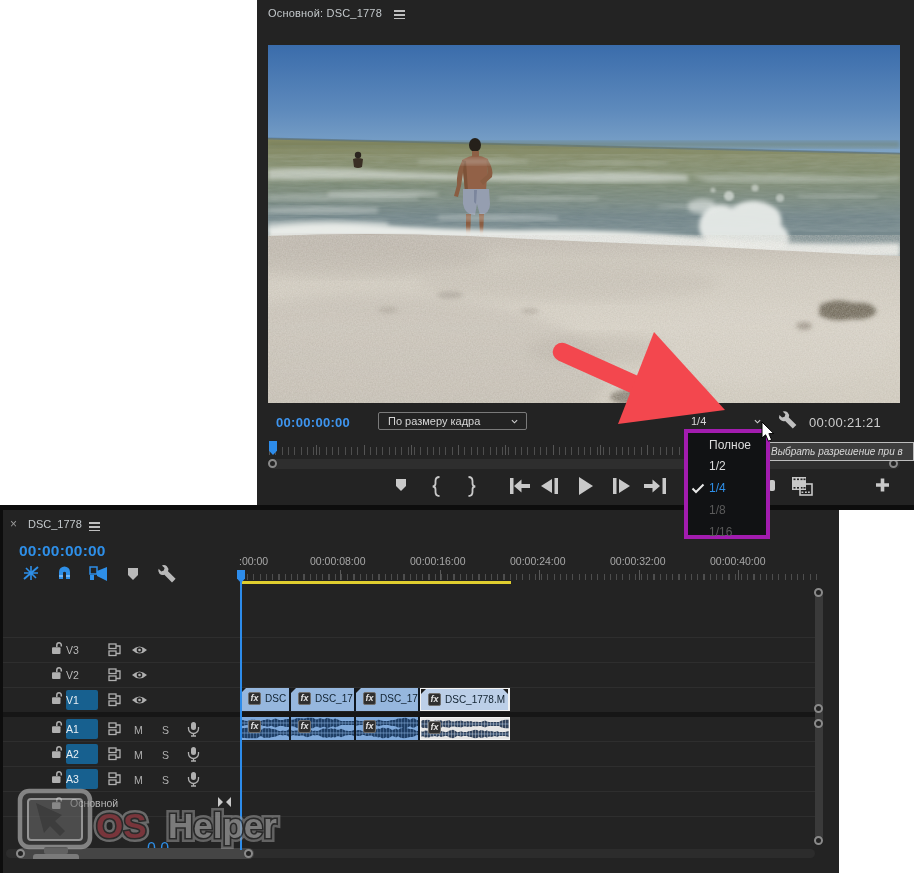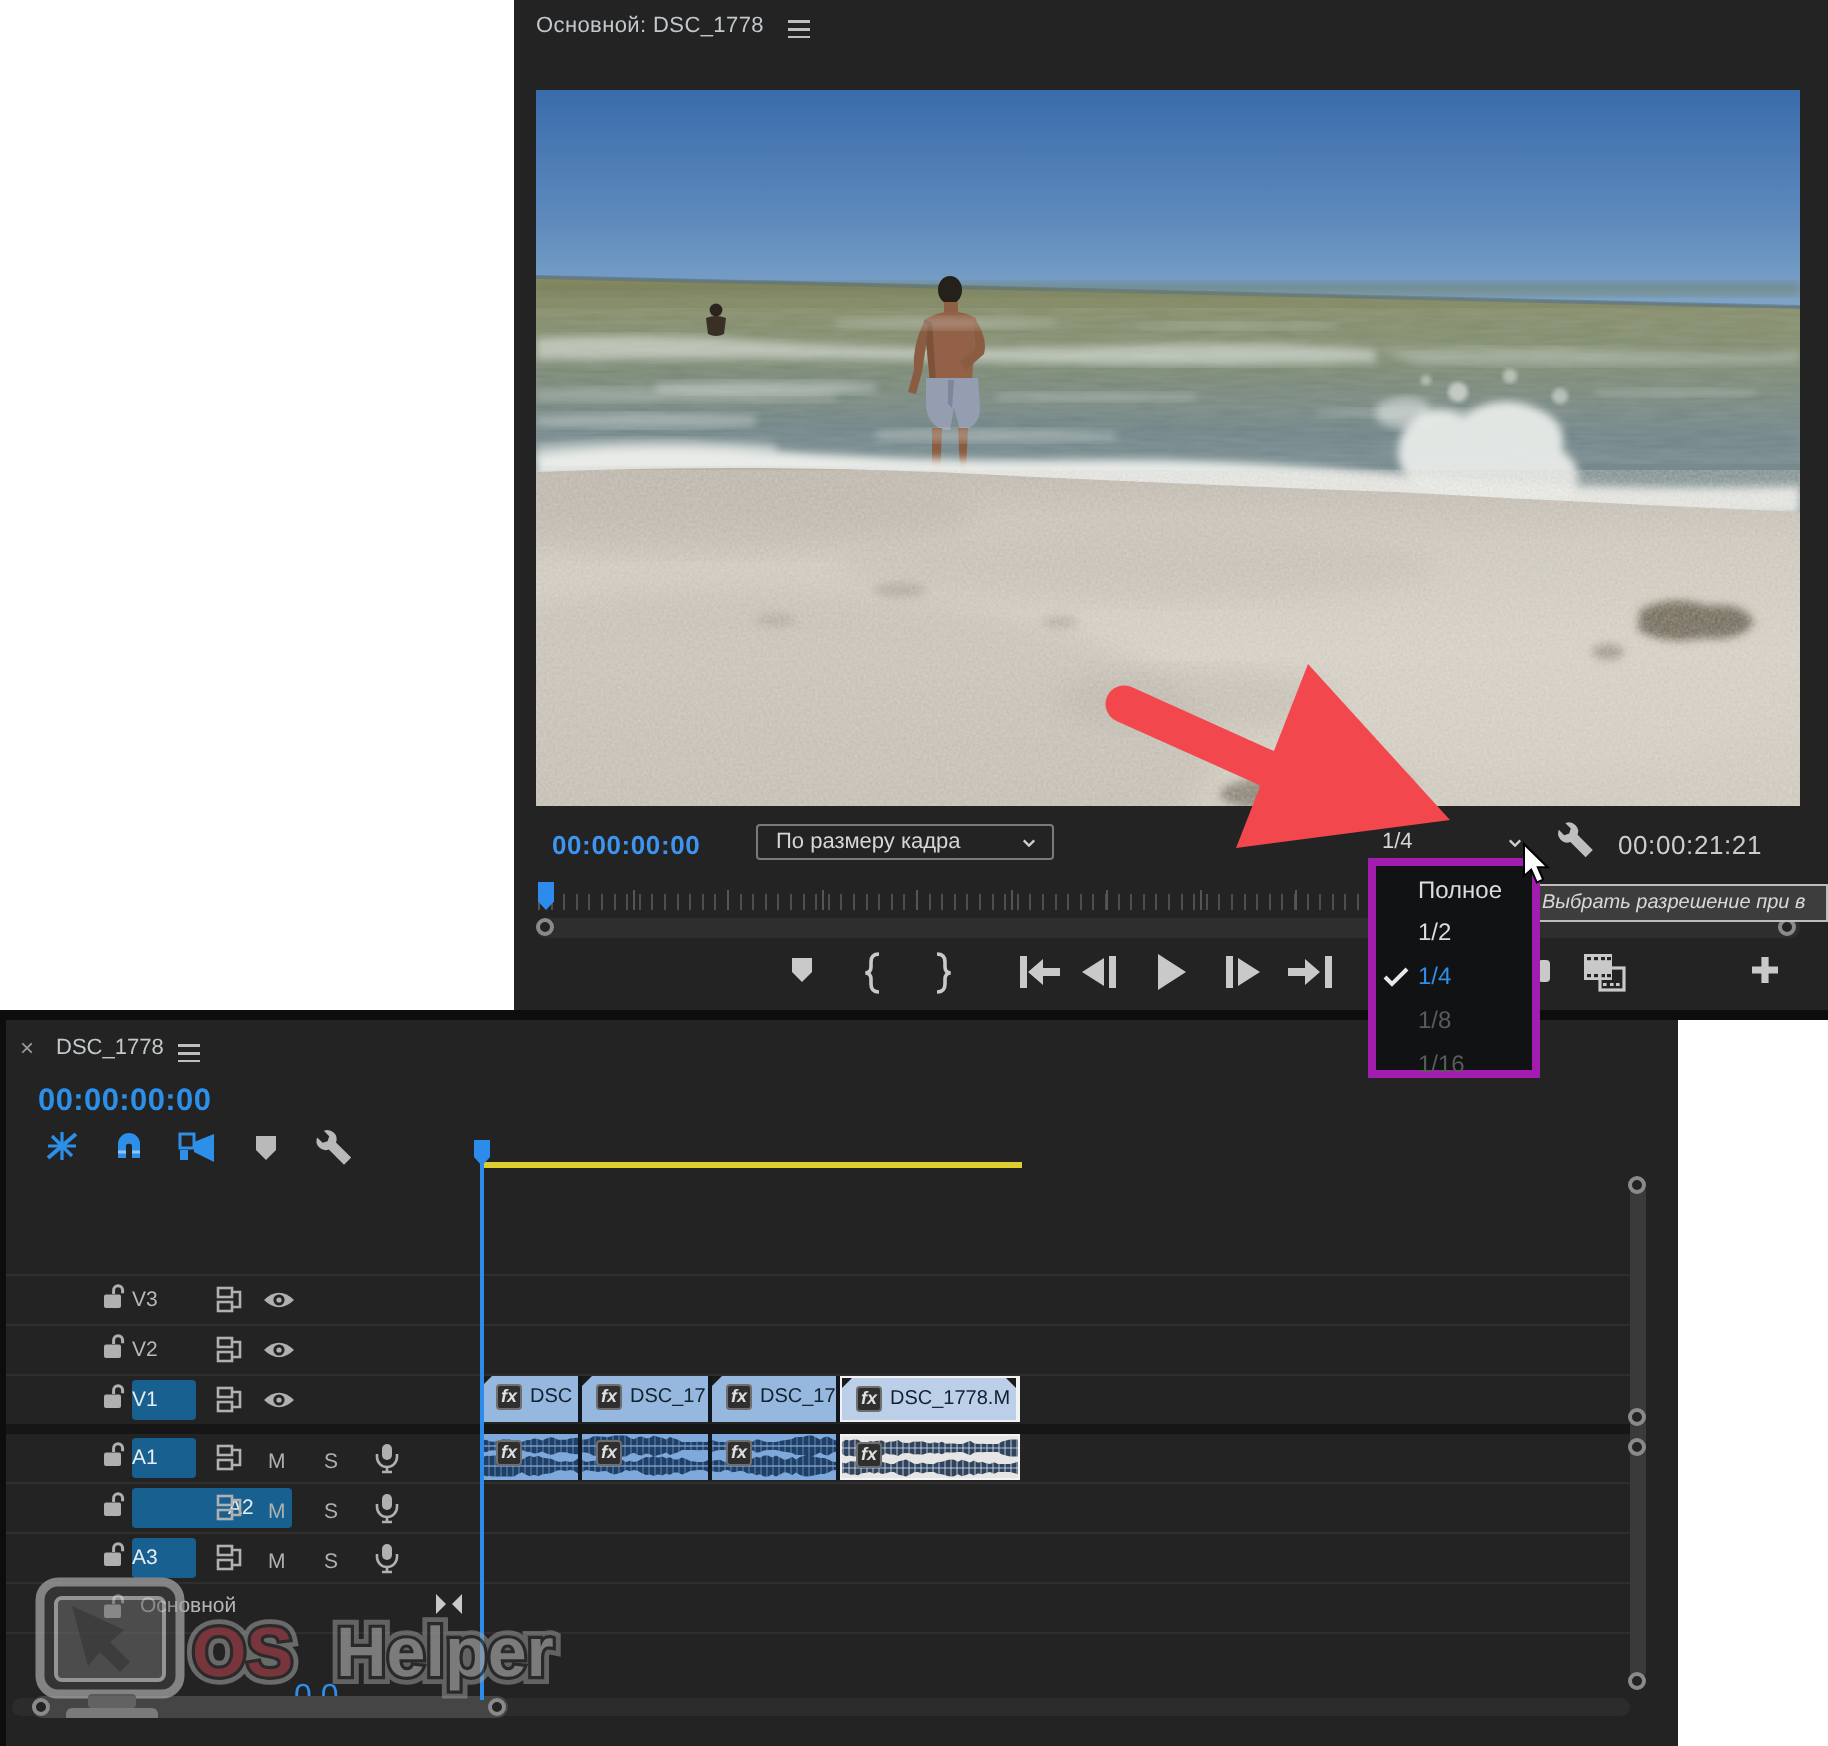--- a/index.html
+++ b/index.html
@@ -305,35 +305,45 @@
       <g fill="#2e8fe8">
         <rect x="90" y="5" width="7" height="7" fill="none" stroke="#2e8fe8" stroke-width="1.5"></rect>
         <rect x="90" y="13" width="4" height="5"></rect>
         <path d="M97,9 L107,5 V19 L97,14 Z"></path>
       </g>
 
       <path d="M128,6 h10 v7 l-5,5 l-5,-5 z" fill="#b9b9b9"></path>
 
       <path d="M160.2,21.4 L158.6,19.8 L166.2,12.2 A4.6,4.6 0 0 1 172.3,6.4 L169.6,9.1 L170.4,11.6 L172.9,12.4 L175.6,9.7 A4.6,4.6 0 0 1 169.8,15.8 L162.2,23.4 Z" fill="#b9b9b9" transform="matrix(-1,0,0,1,334.2,-3)"></path>
     </svg>
+    <div id="ruler" class="abs">
+      <div class="rlab" style="left:4px;">:00:00</div>
+      <div class="rlab" style="left:75px;">00:00:08:00</div>
+      <div class="rlab" style="left:175px;">00:00:16:00</div>
+      <div class="rlab" style="left:275px;">00:00:24:00</div>
+      <div class="rlab" style="left:375px;">00:00:32:00</div>
+      <div class="rlab" style="left:475px;">00:00:40:00</div>
+      <div class="ticks"></div>
+      <div class="majors"></div>
+    </div>
 
     <div class="hline" style="top:127px;"></div>
     <div class="hline" style="top:152px;"></div>
     <div class="hline" style="top:177px;"></div>
     <div style="position:absolute;left:0;top:202px;width:815px;height:5px;background:#161616;"></div>
     <div class="hline" style="top:231px;"></div>
     <div class="hline" style="top:256px;"></div>
     <div class="hline" style="top:281px;"></div>
     <div class="hline" style="top:306px;"></div>
 
     <div class="tbox" style="top:130px;">V3</div>
     <div class="tbox" style="top:155px;">V2</div>
     <div class="tbox blue" style="top:180px;">V1</div>
     <div class="tbox blue" style="top:209px;">A1</div>
-    <div class="tbox blue" style="top:234px;padding-left:48px;">A2</div>
+    <div class="tbox blue" style="top:234px;">A2</div>
     <div class="tbox blue" style="top:259px;">A3</div>
 
     <svg class="abs" id="hdr-icons" style="left:0;top:127px;width:237px;height:185px;" viewBox="0 0 237 185">
       <defs>
         <g id="lock">
           <rect x="0" y="5.2" width="8.5" height="6.8" fill="#b0b0b0" rx="1"></rect>
           <path d="M4.8,5 V3.1 A2.25,2.25 0 0 1 9.3,3.1 V4.6" stroke="#b0b0b0" fill="none" stroke-width="1.5"></path>
         </g>
         <g id="patch" stroke="#b0b0b0" fill="none" stroke-width="1.3">
           <rect x="0" y="0" width="7" height="4.5"></rect>

